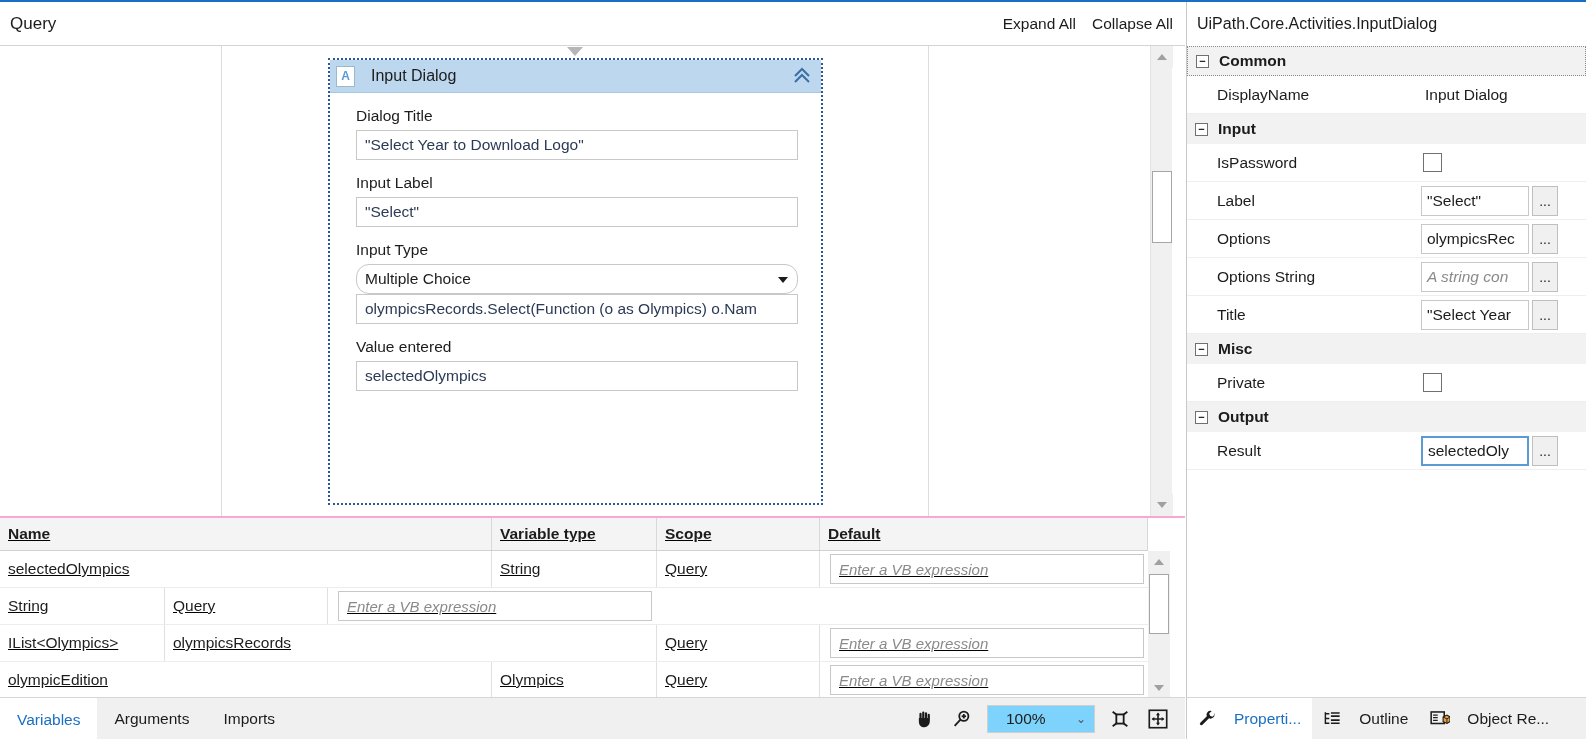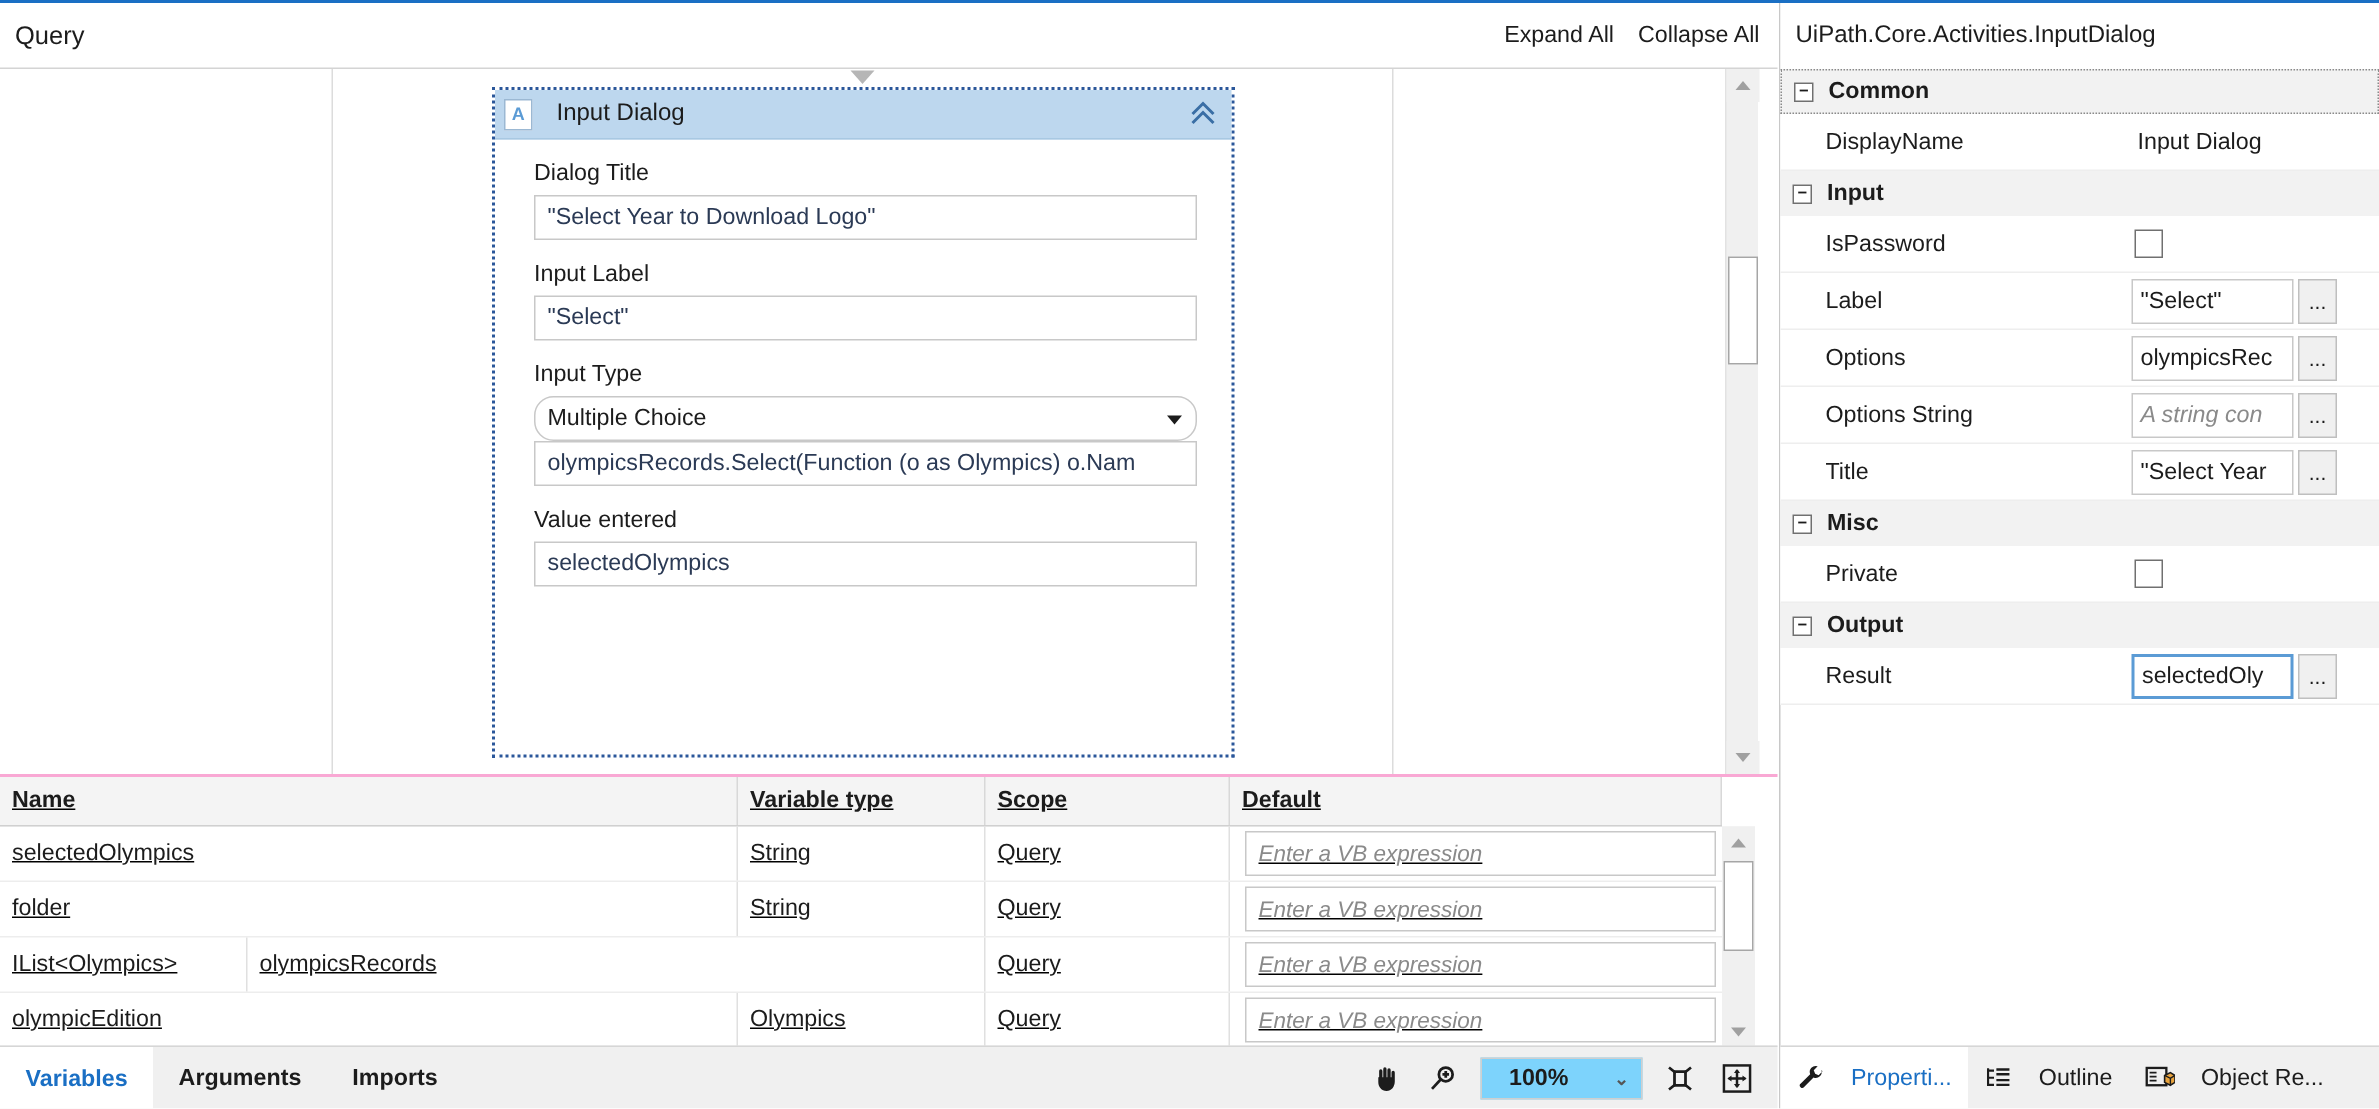--- a/index.html
+++ b/index.html
@@ -196,21 +196,21 @@
     border: 1px solid #a6a6a6;
   }
   #vars-sb-down { position: absolute; left: 0; bottom: 0; }
 
   
   #bottom-bar {
     position: absolute; left: 0; top: 695px;
     width: 1185px; height: 42px;
     background: #f0f0f0;
     border-top: 1px solid #d6d6d6;
-    display: flex; align-items: stretch; font-weight: bold;
+    display: flex; align-items: stretch;
   }
   .btab {
     display: flex; align-items: center;
     padding: 0 17px;
     font-size: 15.5px; color: #1c1c1c;
     cursor: pointer;
   }
   .btab.active {
     background: #ffffff;
     color: #1a6fc4;
@@ -425,21 +425,20 @@
         <div class="vbody">
           <div class="vrow">
             <div class="vcell c-name">selectedOlympics</div>
             <div class="vcell c-type">String</div>
             <div class="vcell c-scope">Query</div>
             <div class="vcell c-def">
               <div class="def-input">Enter a VB expression</div>
             </div>
           </div>
           <div class="vrow">
-            <div class="vcell c-name">folder</div>
             <div class="vcell c-type">String</div>
             <div class="vcell c-scope">Query</div>
             <div class="vcell c-def">
               <div class="def-input">Enter a VB expression</div>
             </div>
           </div>
           <div class="vrow">
             <div class="vcell c-type">IList&lt;Olympics&gt;</div>
             <div class="vcell c-name">olympicsRecords</div>
             <div class="vcell c-scope">Query</div>

